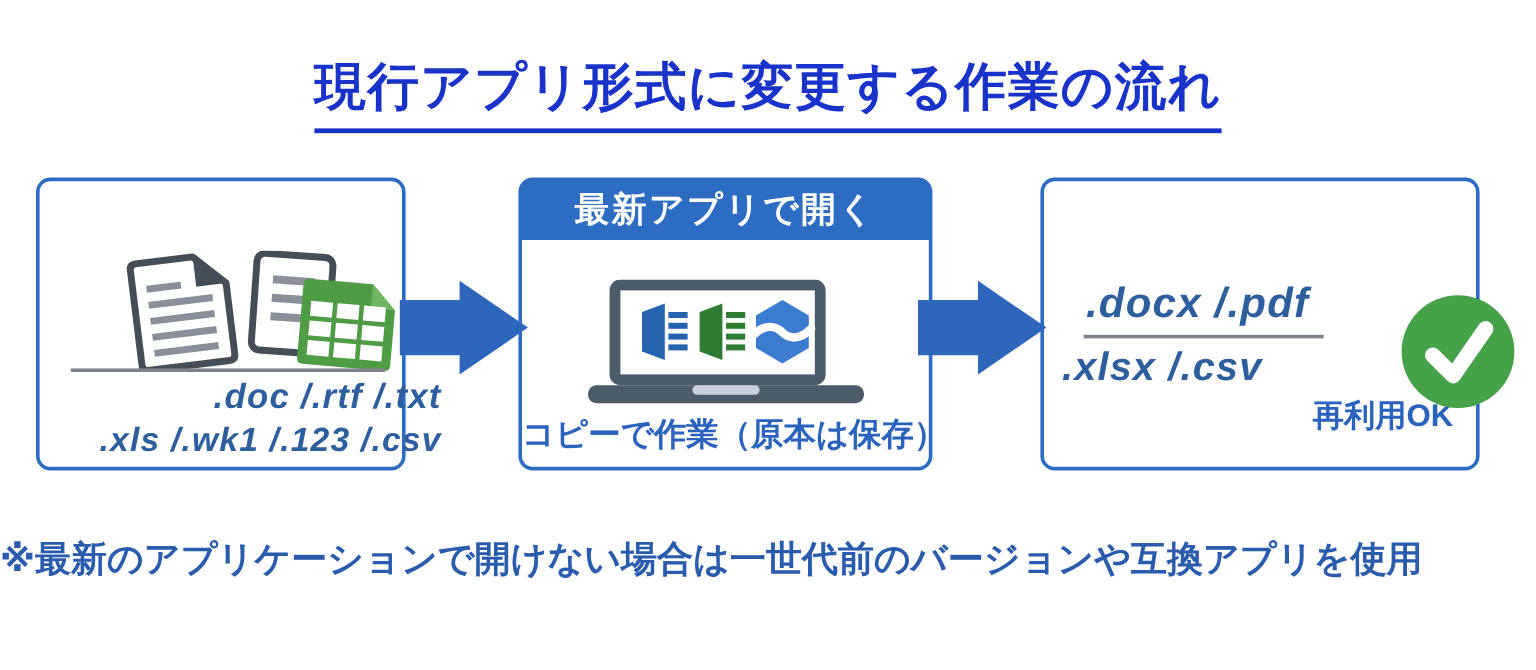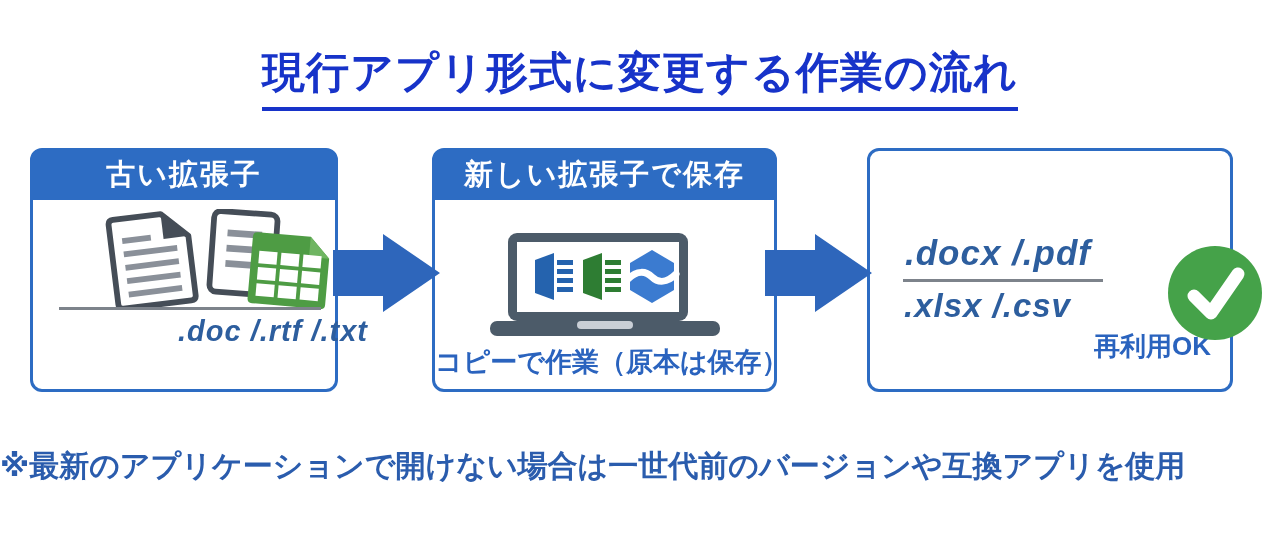--- a/index.html
+++ b/index.html
@@ -49,21 +49,21 @@
   .sep1{left:26px;width:262px;top:156px;}
   .sep3{left:33px;width:200px;top:128px;}
   .ext-line{
     position:absolute;left:0;width:100%;text-align:right;
     color:var(--extension-text-blue);
     font-weight:bold;font-style:italic;letter-spacing:1px;white-space:nowrap;padding-left:33px;
   }
   .b1-line1{top:164px;font-size:29px;}
   .b1-line2{top:200px;font-size:28px;}
   .b3-line1{top:82px;font-size:35px;text-align:left;padding-left:35px;box-sizing:border-box;}
-  .b3-line2{top:136px;font-size:33px;text-align:left;padding-left:34px;box-sizing:border-box;}
+  .b3-line2{top:136px;font-size:33px;text-align:left;padding-left:15px;box-sizing:border-box;}
   .laptop-art{position:absolute;left:50%;transform:translateX(-50%);top:82px;}
   .box-caption{
     position:absolute;left:0;bottom:9px;width:100%;text-align:center;
     color:var(--caption-blue);font-size:27px;font-weight:bold;white-space:nowrap;
   }
   .reuse-badge{
     position:absolute;left:224px;top:178px;
     color:var(--caption-blue);font-size:26px;font-weight:bold;white-space:nowrap;
   }
   .check-art{position:absolute;left:296px;top:93px;}
@@ -78,21 +78,20 @@
 </head>
 <body>
 
 <div class="stage">
 
   <div class="page-title">
     <span>現行アプリ形式に変更する作業の流れ</span>
   </div>
 
   <div class="box box1">
-    <div class="box-header">古い拡張子</div>
     <div class="docs-art">
       <svg width="245" height="100" viewBox="0 0 250 104">
 
         <g transform="rotate(4 160 50)">
           <rect x="126" y="4" width="66" height="84" rx="7" fill="#ffffff" stroke="#454D57" stroke-width="6"></rect>
           <line x1="141" y1="26" x2="177" y2="26" stroke="#8A9099" stroke-width="7"></line>
           <line x1="141" y1="42" x2="177" y2="42" stroke="#8A9099" stroke-width="7"></line>
           <line x1="141" y1="58" x2="177" y2="58" stroke="#8A9099" stroke-width="7"></line>
         </g>
 
@@ -118,28 +117,29 @@
               <rect x="220" y="63" width="19" height="13"></rect>
             <rect x="174" y="80" width="19" height="13"></rect>
               <rect x="197" y="80" width="19" height="13"></rect>
               <rect x="220" y="80" width="19" height="13"></rect>
           </g>
         </g>
       </svg>
     </div>
     <div class="sep sep1"></div>
     <div class="ext-line b1-line1">.doc /.rtf /.txt</div>
+    <div class="ext-line b1-line2">.xls /.wk1 /.123 /.csv</div>
   </div>
 
   <svg class="flow-arrow arrow1" viewBox="0 0 107 78">
     <polygon points="0,16 50,16 50,0 107,39 50,78 50,62 0,62" fill="#2E66BB"></polygon>
   </svg>
 
   <div class="box box2">
-    <div class="box-header">新しい拡張子で保存</div>
+    <div class="box-header">最新アプリで開く</div>
     <div class="laptop-art">
       <svg width="230" height="104" viewBox="0 0 230 104">
 
         <rect x="18" y="0" width="180" height="88" rx="9" fill="#4C5B69"></rect>
         <rect x="27" y="9" width="162" height="70" fill="#ffffff"></rect>
 
         <g>
           <polygon points="45,27 64,20 64,67 45,60" fill="#2563AE"></polygon>
           <rect x="67" y="27" width="16" height="5" fill="#2563AE"></rect>
           <rect x="67" y="36" width="16" height="5" fill="#2563AE"></rect>

